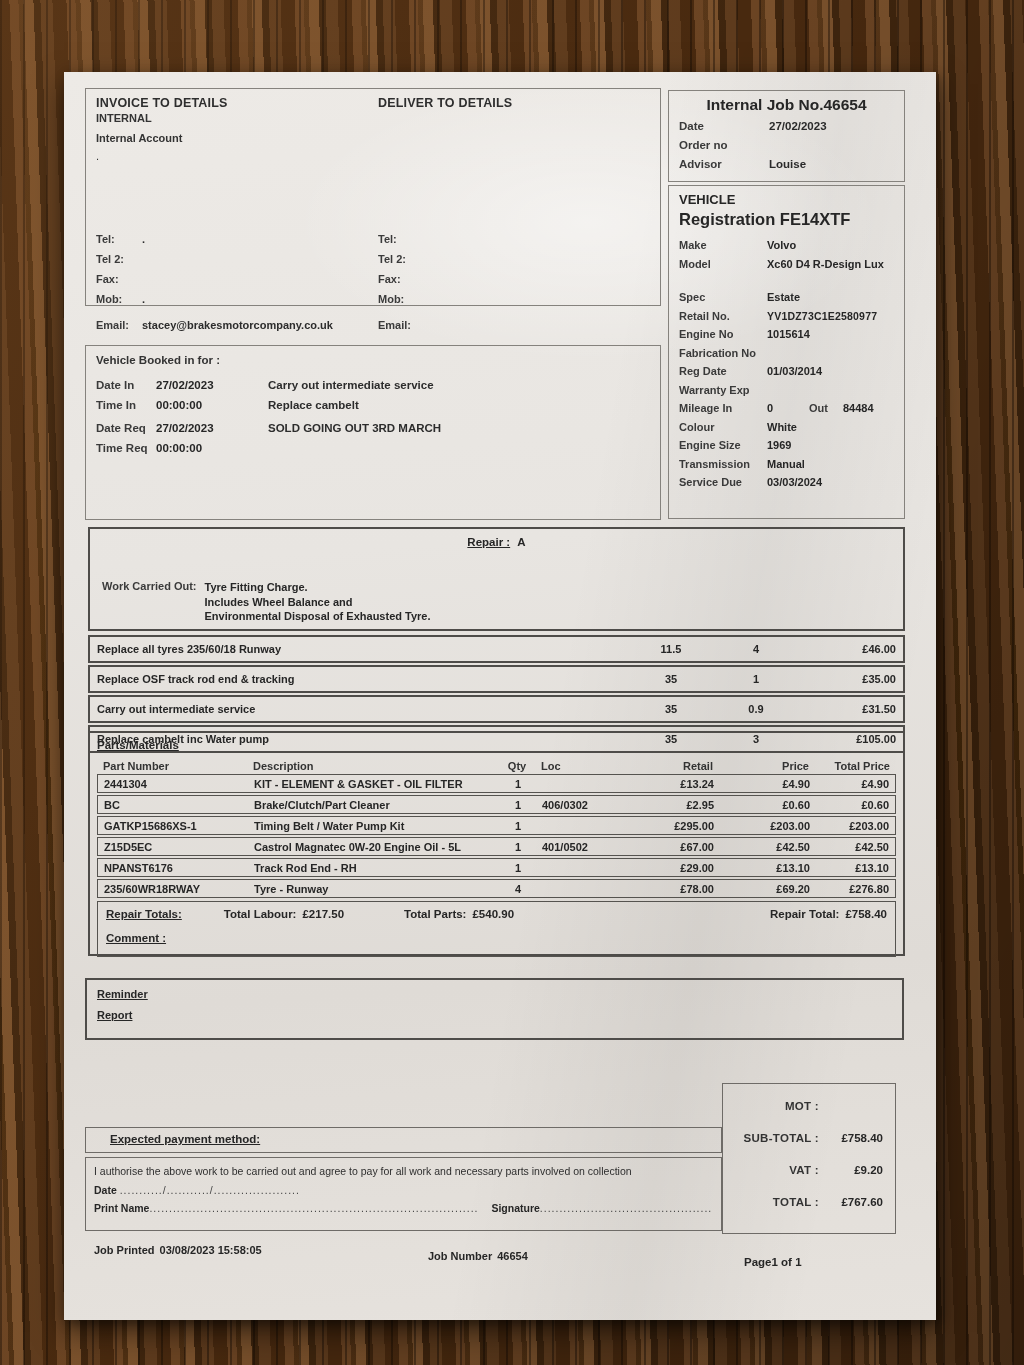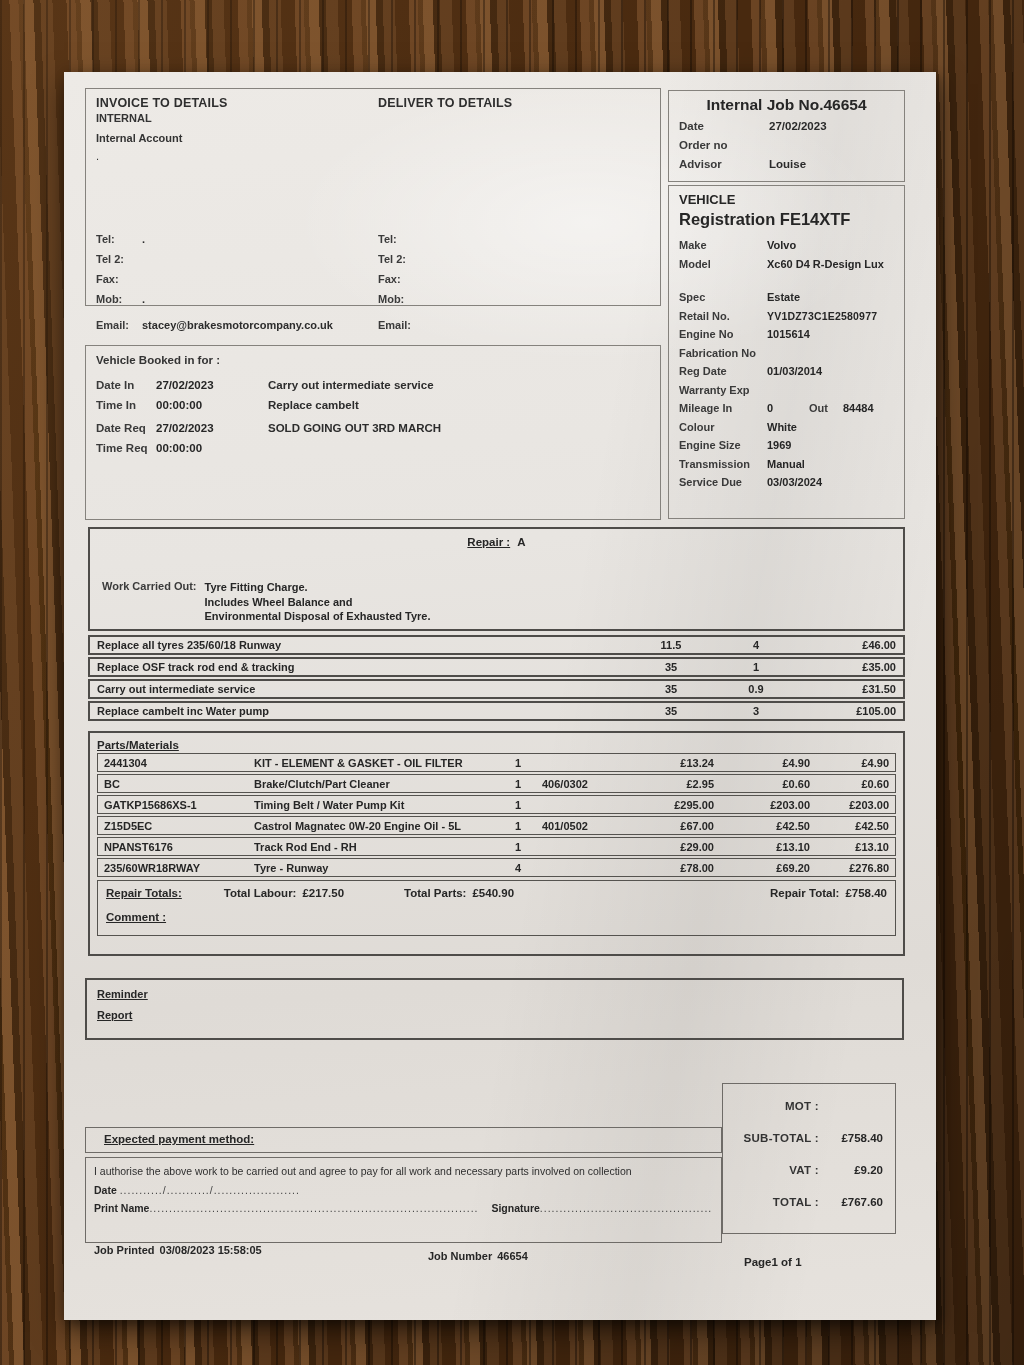--- a/index.html
+++ b/index.html
@@ -61,21 +61,21 @@
   .brow .val { width:112px; flex:none; font-weight:700; }
   .brow .note { font-weight:700; color:#2c2c2c; }
 
   
   .rep-head { font-size:11.5px;text-align:center; }
   .work { display:flex; margin-top:32px; font-size:11px; }
   .work .lab { flex:none; font-weight:600; color:#3a3a3a; margin-right:8px; }
   .work .lines div { font-weight:700; line-height:14.5px; }
 
   .lrow { display:grid; grid-template-columns:1fr 90px 80px 100px; align-items:center;
-          height:20px; border:2px solid #4e4c49; margin-bottom:2px; padding:0 7px; font-size:11px; }
+          height:28px; border:2px solid #4e4c49; margin-bottom:2px; padding:0 7px; font-size:11px; }
   .lrow .d { font-weight:700; }
   .lrow .r, .lrow .q { text-align:center; font-weight:600; }
   .lrow .t { text-align:right; font-weight:700; }
 
   
   .parts-title { font-size:11.5px; font-weight:700; text-decoration:underline; }
   .pgrid { display:grid; grid-template-columns:150px 240px 48px 80px 92px 96px 1fr; align-items:center; }
   .phead { margin-top:9px; padding:0 6px; font-size:11px; font-weight:600; color:#333; }
   .phead .ra, .prow .ra { text-align:right; }
   .phead .ce, .prow .ce { text-align:center; }
@@ -296,20 +296,29 @@
     <div class="lrow">
       <span class="d">Replace cambelt inc Water pump</span>
         <span class="r">35</span>
         <span class="q">3</span>
         <span class="t">£105.00</span>
     </div>
   </div>
 
   <div class="bx b2" style="left:24px; top:659px; width:817px; height:225px; padding:6px 7px;">
     <div class="parts-title">Parts/Materials</div>
+    <div class="pgrid phead">
+      <span>Part Number</span>
+      <span>Description</span>
+      <span class="ce">Qty</span>
+      <span>Loc</span>
+      <span class="ra">Retail</span>
+      <span class="ra">Price</span>
+      <span class="ra">Total Price</span>
+    </div>
     <div class="pgrid prow">
       <span class="pn">2441304</span>
         <span class="ds">KIT - ELEMENT &amp; GASKET - OIL FILTER</span>
         <span class="ce">1</span>
         <span class="lc"></span>
         <span class="ra mn">£13.24</span>
         <span class="ra mn">£4.90</span>
         <span class="ra tt">£4.90</span>
     </div>
     <div class="pgrid prow">
@@ -386,25 +395,25 @@
     <div class="srow">
         <span class="lab">VAT :</span>
         <span class="val">£9.20</span>
       </div>
     <div class="srow">
         <span class="lab">TOTAL :</span>
         <span class="val">£767.60</span>
       </div>
   </div>
 
-  <div class="bx b15" style="left:21px; top:1055px; width:637px; height:26px; padding:5px 18px;">
+  <div class="bx b15" style="left:21px; top:1055px; width:637px; height:26px; padding:5px 24px;">
     <div class="pay-head">Expected payment method:</div>
   </div>
 
-  <div class="bx b15" style="left:21px; top:1085px; width:637px; height:86px; padding:7px 8px 4px;">
+  <div class="bx b15" style="left:21px; top:1085px; width:637px; height:74px; padding:7px 8px 4px;">
     <div class="auth-text">I authorise the above work to be carried out and agree to pay for all work and necessary parts involved on collection</div>
     <div class="dotline">
       <span class="lab">Date</span>
       <span class="dots">.........../.........../......................</span>
     </div>
     <div class="dotline">
       <span class="lab">Print Name</span><span class="dots">....................................................................................</span>
       <span class="lab" style="margin-left:10px;">Signature</span><span class="dots">................................................................................</span>
     </div>
   </div>

